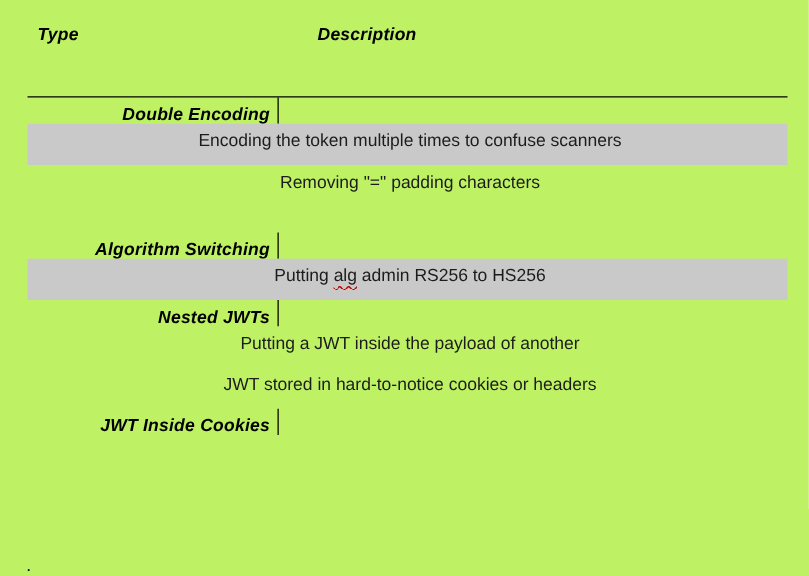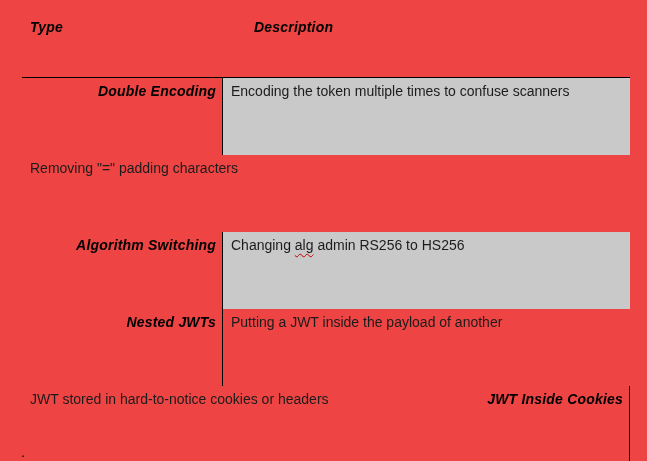--- a/index.html
+++ b/index.html
@@ -5,21 +5,21 @@
   * { margin: 0; padding: 0; box-sizing: border-box; }
   html, body { background: #ffffff; }
   body {
     width: 647px; height: 461px;
     font-family: "Liberation Sans", sans-serif;
     overflow: hidden;
   }
   .doc {
     position: relative;
     width: 647px; height: 461px;
-    background: #ef4444;
+    background: #bef264;
     overflow: hidden;
   }
   .tbl {
     position: absolute;
     left: 22px; top: 0;
     width: 608px;
   }
   .hrow {
     display: flex;
     height: 78px;
@@ -28,39 +28,40 @@
   .hcell {
     font-weight: bold;
     font-style: italic;
     font-size: 14px;
     color: #000;
     padding-top: 19px;
     letter-spacing: 0.2px;
   }
   .hcell.left { width: 201px; padding-left: 8px; }
   .hcell.right { flex: 1; padding-left: 8px; margin-left: 23px; }
-  .row { display: flex; height: 77px; }
+  .row { display: flex; height: 54px; flex-direction: column; }
   .cell.type {
     width: 201px;
     border-right: 1.5px solid var(--border, #000);
     text-align: right;
     padding: 5px 6px 0 0;
     font-weight: bold;
     font-style: italic;
     font-size: 14px;
     color: #000;
     letter-spacing: 0.2px;
     white-space: nowrap;
   }
   .cell.desc {
     flex: 1;
     padding: 5px 4px 0 8px;
     font-size: 14px;
     color: var(--desc-text, #1c1c1c);
     white-space: nowrap;
+    text-align: center;
   }
   .row.shaded .cell.desc { background: var(--shade, #c9c9c9); }
   .misspelled {
     text-decoration-line: underline;
     text-decoration-style: wavy;
     text-decoration-color: var(--squiggle, #c00000);
     text-decoration-thickness: 1px;
     text-underline-offset: 3px;
   }
   .stray {
@@ -82,21 +83,21 @@
     <div id="rows">
         <div class="row shaded">
           <div class="cell type">Double Encoding</div>
           <div class="cell desc"><span>Encoding the token multiple times to confuse scanners</span></div>
         </div>
         <div class="row">
           <div class="cell desc"><span>Removing "=" padding characters</span></div>
         </div>
         <div class="row shaded">
           <div class="cell type">Algorithm Switching</div>
-          <div class="cell desc"><span>Changing </span><span class="misspelled">alg</span><span> admin RS256 to HS256</span></div>
+          <div class="cell desc"><span>Putting </span><span class="misspelled">alg</span><span> admin RS256 to HS256</span></div>
         </div>
         <div class="row">
           <div class="cell type">Nested JWTs</div>
           <div class="cell desc"><span>Putting a JWT inside the payload of another</span></div>
         </div>
         <div class="row">
           <div class="cell desc"><span>JWT stored in hard-to-notice cookies or headers</span></div>
           <div class="cell type">JWT Inside Cookies</div>
         </div>
       </div>

